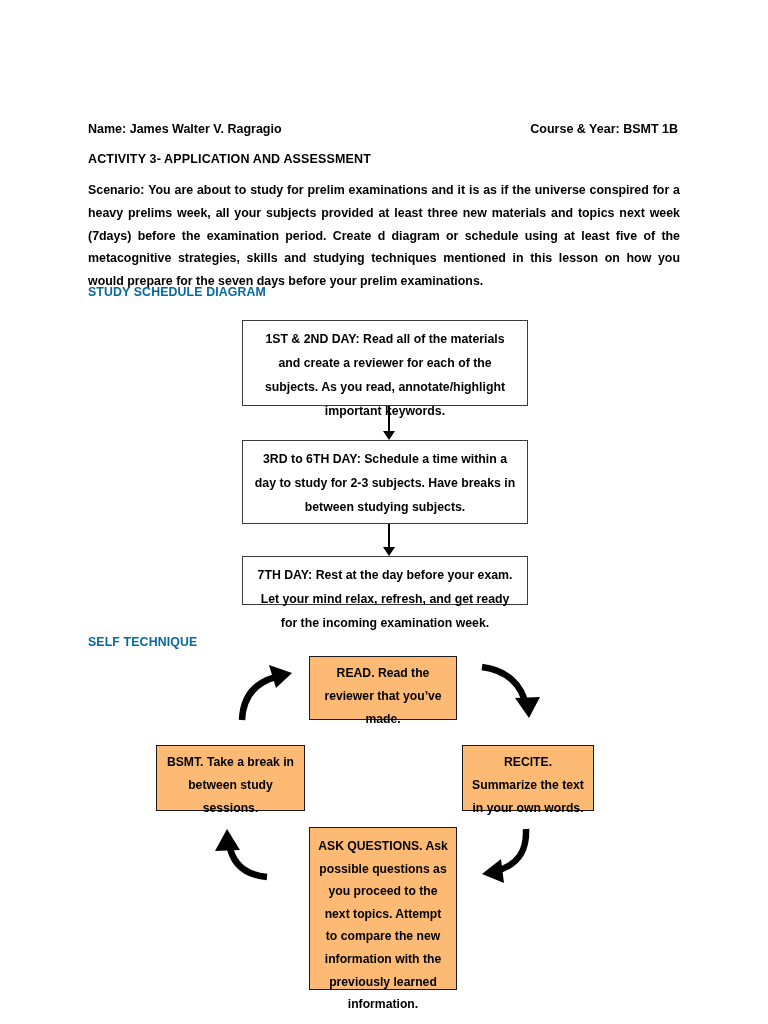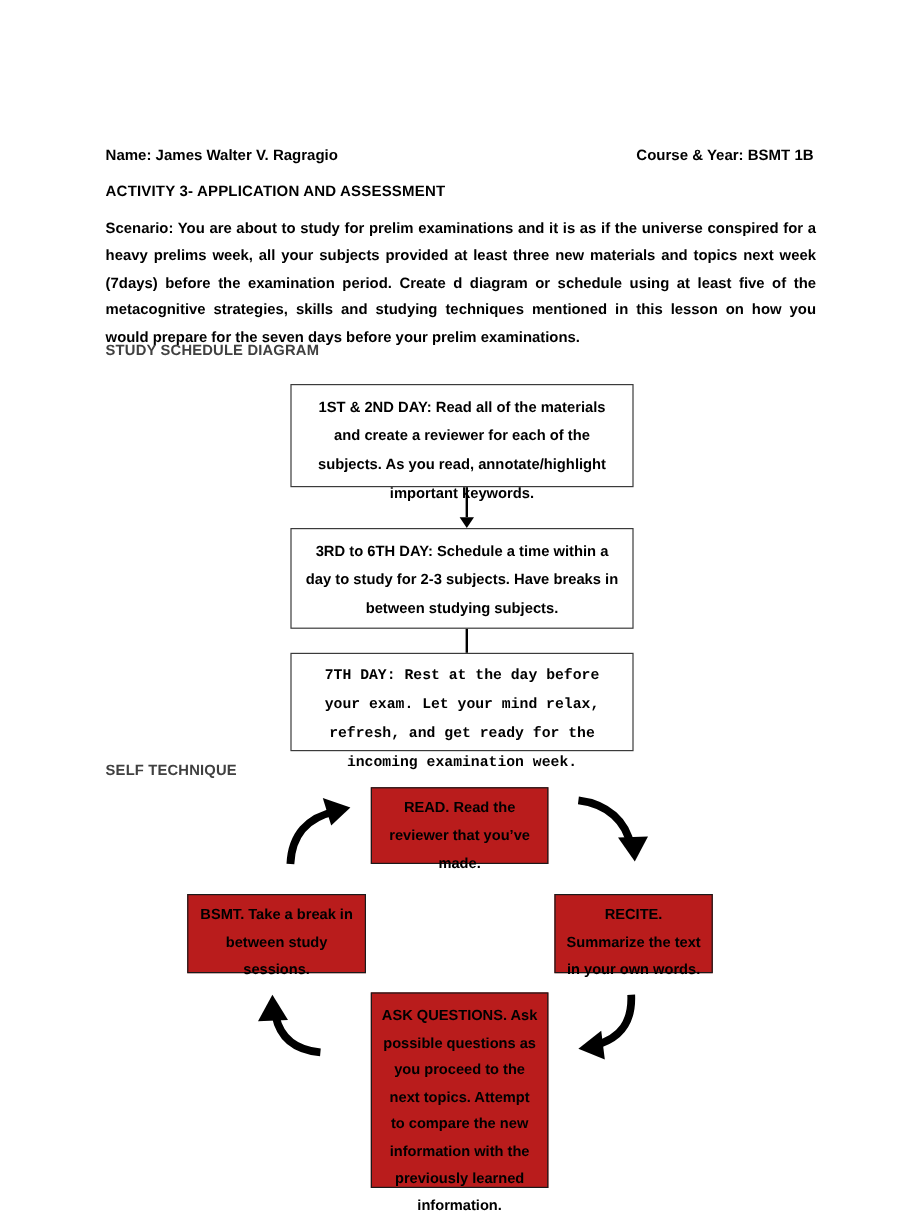--- a/index.html
+++ b/index.html
@@ -61,42 +61,42 @@
     font-weight: bold;
     text-align: justify;
   }
   .scenario .lead { font-weight: bold; }
 
   .section-heading {
     position: absolute;
     left: 88px;
     font-size: 12.3px;
     font-weight: bold;
-    color: #404040;
+    color: #0369a1;
     letter-spacing: .15px;
   }
   #sh-schedule { top: 285px; }
   #sh-technique { top: 635px; }
 
   
   .fbox {
     position: absolute;
     border: 1.6px solid #3b3b3b;
     background: #fff;
     font-size: 12.3px;
     line-height: 24px;
     font-weight: bold;
     text-align: center;
     padding: 6px 10px 4px 10px;
   }
   .fbox b { font-weight: bold; }
 
   #box-day12 { left: 242px; top: 320px; width: 286px; height: 86px; }
   #box-day36 { left: 242px; top: 440px; width: 286px; height: 84px; }
-  #box-day7  { left: 242px; top: 544px; width: 286px; height: 82px; font-family: Liberation Mono, monospace; }
+  #box-day7  { left: 242px; top: 556px; width: 286px; height: 49px; }
 
   
   .v-arrow {
     position: absolute;
     left: 383px;
     width: 12px;
   }
   .v-arrow .stem {
     position: absolute;
     left: 5px;
@@ -120,21 +120,21 @@
   #varrow2 .head { top: 23px; }
 
   
   #box-read   { left: 309px; top: 656px; width: 148px; height: 64px; }
   #box-recite { left: 462px; top: 745px; width: 132px; height: 66px; }
   #box-rest   { left: 156px; top: 745px; width: 149px; height: 66px; }
   #box-ask    { left: 309px; top: 827px; width: 148px; height: 163px; }
   #box-read, #box-recite, #box-rest, #box-ask {
     position: absolute;
     border: 1.6px solid #1a1a1a;
-    background: #b91c1c;
+    background: #fdba74;
     font-size: 12.2px;
     line-height: 23px;
     font-weight: bold;
     text-align: center;
     padding: 5px 8px;
   }
   #box-ask { line-height: 22.6px; padding-top: 7px; }
 
   .curve-arrow {
     position: absolute;

